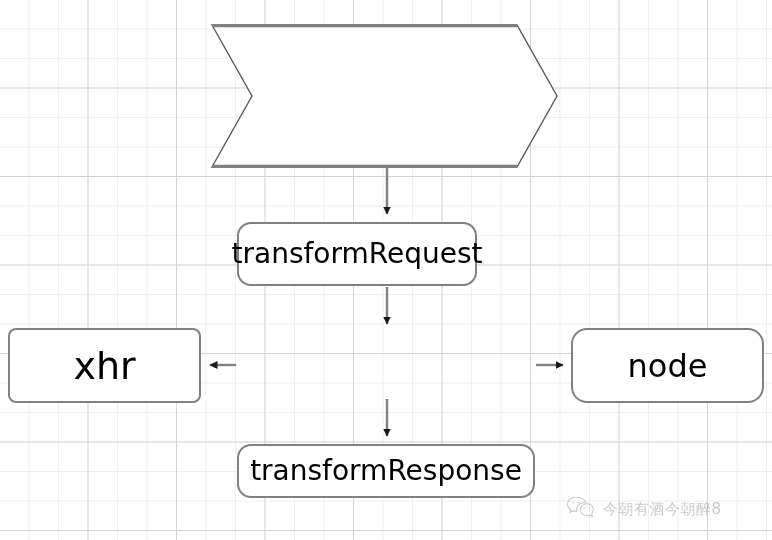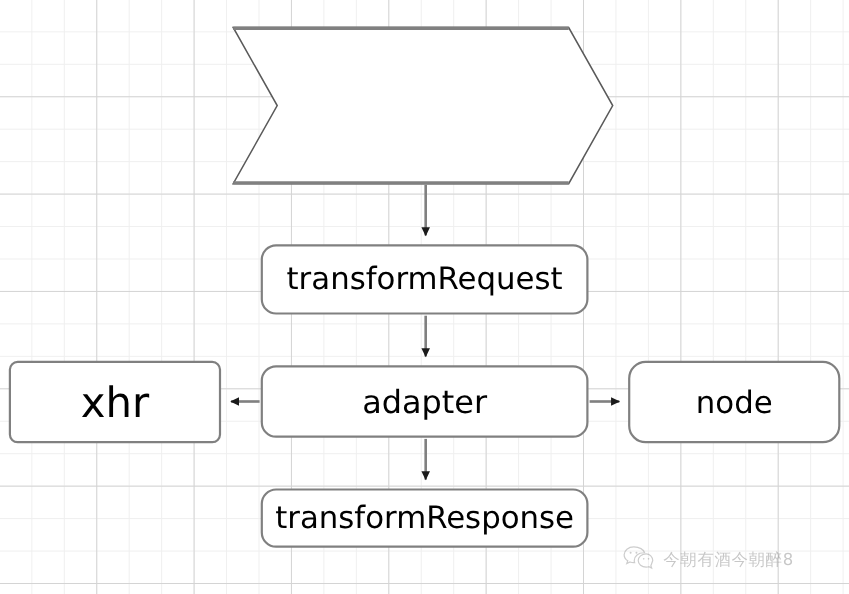--- a/index.html
+++ b/index.html
@@ -43,21 +43,21 @@
     border-radius: 14px;
     display: flex;
     align-items: center;
     justify-content: center;
     color: #000000;
     line-height: 1;
     white-space: nowrap;
   }
 
   .label-xhr { font-size: 38px; }
-  .label-node { font-size: 28px; }
+  .label-node { font-size: 32px; }
   .label-adapter { font-size: 29px; }
   .label-transform { font-size: 28px; }
 
   .dispatch-label {
     position: absolute;
     left: 253px;
     top: 60px;
     width: 270px;
     text-align: center;
     font-size: 47px;
@@ -104,27 +104,24 @@
     <line x1="387" y1="287" x2="387" y2="324" stroke="#808080" stroke-width="2.4" marker-end="url(#arrow-dark)"></line>
 
     <line x1="236" y1="365" x2="210" y2="365" stroke="#808080" stroke-width="2.4" marker-end="url(#arrow-dark)"></line>
 
     <line x1="536" y1="365" x2="563" y2="365" stroke="#808080" stroke-width="2.4" marker-end="url(#arrow-dark)"></line>
 
     <line x1="387" y1="399" x2="387" y2="436" stroke="#808080" stroke-width="2.4" marker-end="url(#arrow-dark)"></line>
   </svg>
 
 
-  <div class="node-box label-transform" style="left:237px; top:222px; width:298px; height:64px;">
+  <div class="node-box label-transform" style="left:237px; top:222px; width:240px; height:64px;">
     <span>transformRequest</span>
   </div>
 
-  <div class="node-box label-adapter" style="left:237px; top:332px; width:298px; height:66px;">
-    <span>adapter</span>
-  </div>
 
   <div class="node-box label-xhr" style="left:8px; top:328px; width:193px; height:75px; border-radius:8px;">
     <span>xhr</span>
   </div>
 
   <div class="node-box label-node" style="left:571px; top:328px; width:193px; height:75px; border-radius:16px;">
     <span>node</span>
   </div>
 
   <div class="node-box label-transform" style="left:237px; top:444px; width:298px; height:54px;justify-content:center;">

